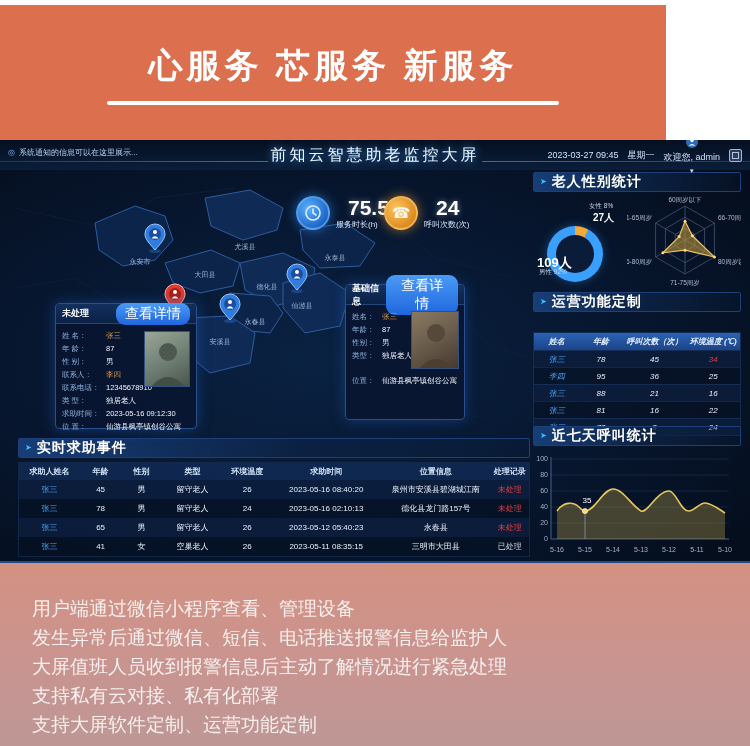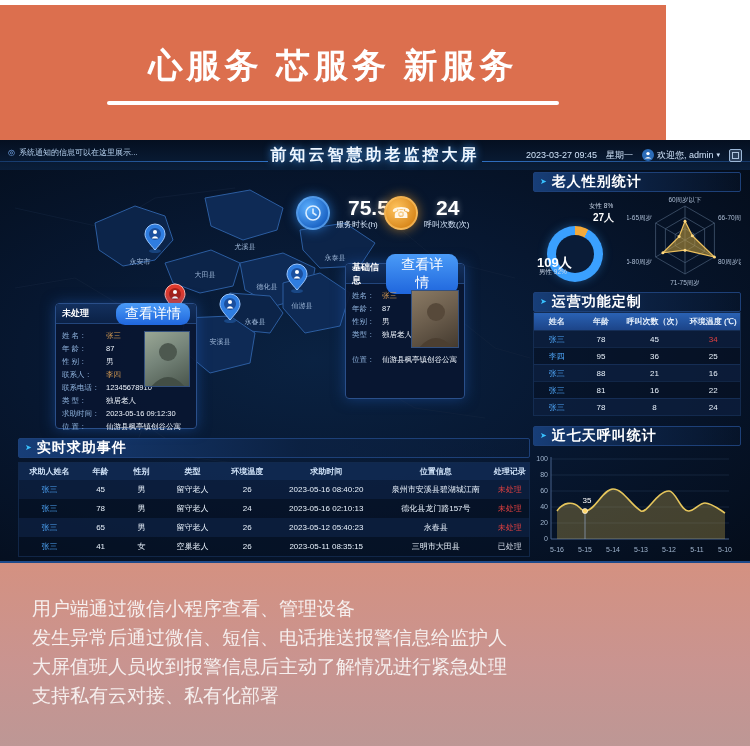--- a/index.html
+++ b/index.html
@@ -20,27 +20,27 @@
 
   .topbar { position:absolute; left:0; top:0; width:750px; height:30px;
     background:linear-gradient(180deg,#050f20,#0a1e3a); z-index:6; }
   .topbar-line { position:absolute; top:21px; height:1px; background:linear-gradient(90deg,#16396a,#2f6fc0); }
   .topbar-line.l { left:0; width:268px; }
   .topbar-line.r { right:0; width:268px; transform:scaleX(-1); }
   .notice { position:absolute; left:8px; top:7px; display:flex; align-items:center; gap:4px;
     font-size:8px; color:#b9d4f2; }
   .notice-icon { color:#7fb6ff; font-size:8px; }
   .topbar-title { position:absolute; left:50%; top:5px; transform:translateX(-50%);
-    color:#eef6ff; font-size:16px; font-weight:bold; letter-spacing:3px; white-space:nowrap;
+    color:#eef6ff; font-size:16px; font-weight:normal; letter-spacing:3px; white-space:nowrap;
     text-shadow:0 0 9px rgba(63,160,255,.9); }
   .topbar-right { position:absolute; right:8px; top:0; height:30px; display:flex; align-items:center;
     gap:9px; font-size:9px; color:#cfe2f8; z-index:7; }
   .avatar { width:12px; height:12px; border-radius:50%; background:#2b6cb8; display:flex;
     align-items:center; justify-content:center; }
-  .user-wrap { display:flex; align-items:center; gap:3px; cursor:pointer; }
+  .user-wrap { display:flex; align-items:center; gap:3px; cursor:pointer;flex-direction:column; }
   .caret { font-size:7px; color:#cfe2f8; }
   .fs-btn { width:13px; height:13px; border:1px solid #9db8d8; border-radius:2px;
     background:rgba(150,180,220,.25); position:relative; }
   .fs-btn::after { content:""; position:absolute; left:2px; top:2px; right:2px; bottom:2px;
     border:1px solid rgba(210,230,255,.8); }
 
   
   .map-svg { position:absolute; left:15px; top:28px; z-index:1; }
   .county { fill:#0c2449; stroke:#2c5da0; stroke-width:1; }
   .county.alt { fill:#0e2a55; }
@@ -106,21 +106,21 @@
   
   .gender-content { position:relative; height:98px; }
   .donut { position:absolute; left:14px; top:34px; width:56px; height:56px; border-radius:50%;
     background:conic-gradient(#f2a93b 0 8%, #3aa0ff 8% 100%); box-shadow:0 0 10px rgba(58,160,255,.35); }
   .donut-hole { position:absolute; left:9px; top:9px; width:38px; height:38px; border-radius:50%;
     background:#0a1c38; }
   .g-lab { position:absolute; white-space:nowrap; }
   .g-small { font-size:6.5px; color:#cdd9ea; }
   .g-big { font-weight:bold; color:#ffffff; }
 
-  .rtable { margin-top:0; border:1px solid rgba(40,80,140,.4); background:rgba(6,16,34,.5); }
+  .rtable { margin-top:20px; border:1px solid rgba(40,80,140,.4); background:rgba(6,16,34,.5);font-style:italic; }
   .rtable .thead { height:17px; font-size:8px; color:#e6f0fc; background:linear-gradient(180deg,#2a62b4,#1c4488); font-weight:bold; }
   .rtable .tr { height:17px; font-size:8px; color:#e8f1fb; border-top:1px solid rgba(60,110,180,.22); }
   .rtable .tr:nth-child(even) { background:rgba(16,38,76,.5); }
   .rc1{flex-basis:22%;} .rc2{flex-basis:21%;} .rc3{flex-basis:31%;} .rc4{flex-basis:26%;}
 
   .radar-label { font-size:6.5px; fill:#aebfd6; }
   .axis-tick { font-size:7px; fill:#9fb3cc; }
 
   .footer { position:absolute; left:0; top:563px; width:750px; height:183px;
     background:linear-gradient(180deg,#d49181 0%,#c99490 55%,#bd9795 100%); }
@@ -283,21 +283,21 @@
             <span class="f-label">求助时间：</span>
             <span class="f-value">2023-05-16 09:12:30</span>
           </div>
         <div class="field">
             <span class="f-label">位 置：</span>
             <span class="f-value">仙游县枫亭镇创谷公寓</span>
           </div>
       </div>
     </div>
 
-    <div class="popup card2" style="left:345px; top:123px; width:120px; height:136px;">
+    <div class="popup card2" style="left:345px; top:144px; width:120px; height:136px;">
       <div class="popup-header">
         <span class="popup-title">基础信息</span>
         <button class="detail-btn">查看详情</button>
       </div>
       <div class="popup-body">
         <div class="photo p2">
           <svg class="sil" width="48" height="58" viewBox="0 0 48 58">
               <circle cx="24" cy="21" r="9" fill="#57493a"></circle>
               <path d="M6,58 Q24,36 42,58 Z" fill="#4c3f31"></path>
             </svg>
@@ -512,15 +512,16 @@
         </g>
       </svg>
     </div>
   </div>
 
   <div class="footer">
     <div class="footer-line" style="top:33px;">用户端通过微信小程序查看、管理设备</div>
     <div class="footer-line" style="top:62px;">发生异常后通过微信、短信、电话推送报警信息给监护人</div>
     <div class="footer-line" style="top:91px;">大屏值班人员收到报警信息后主动了解情况进行紧急处理</div>
     <div class="footer-line" style="top:120px;">支持私有云对接、私有化部署</div>
+    <div class="footer-line" style="top:149px;">支持大屏软件定制、运营功能定制</div>
   </div>
 
 </div>
 
 </body></html>

